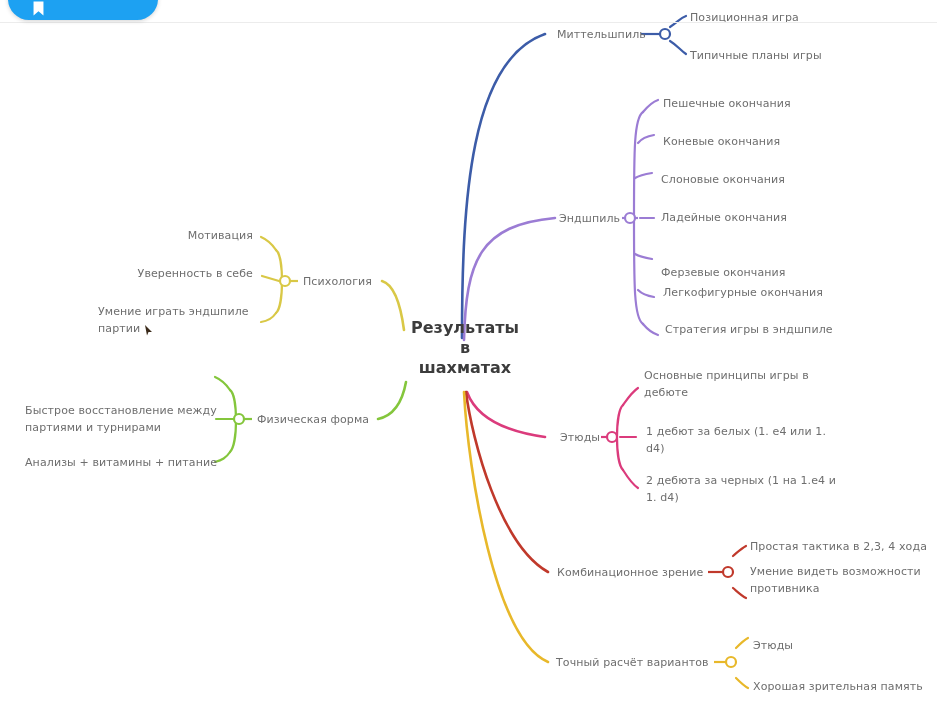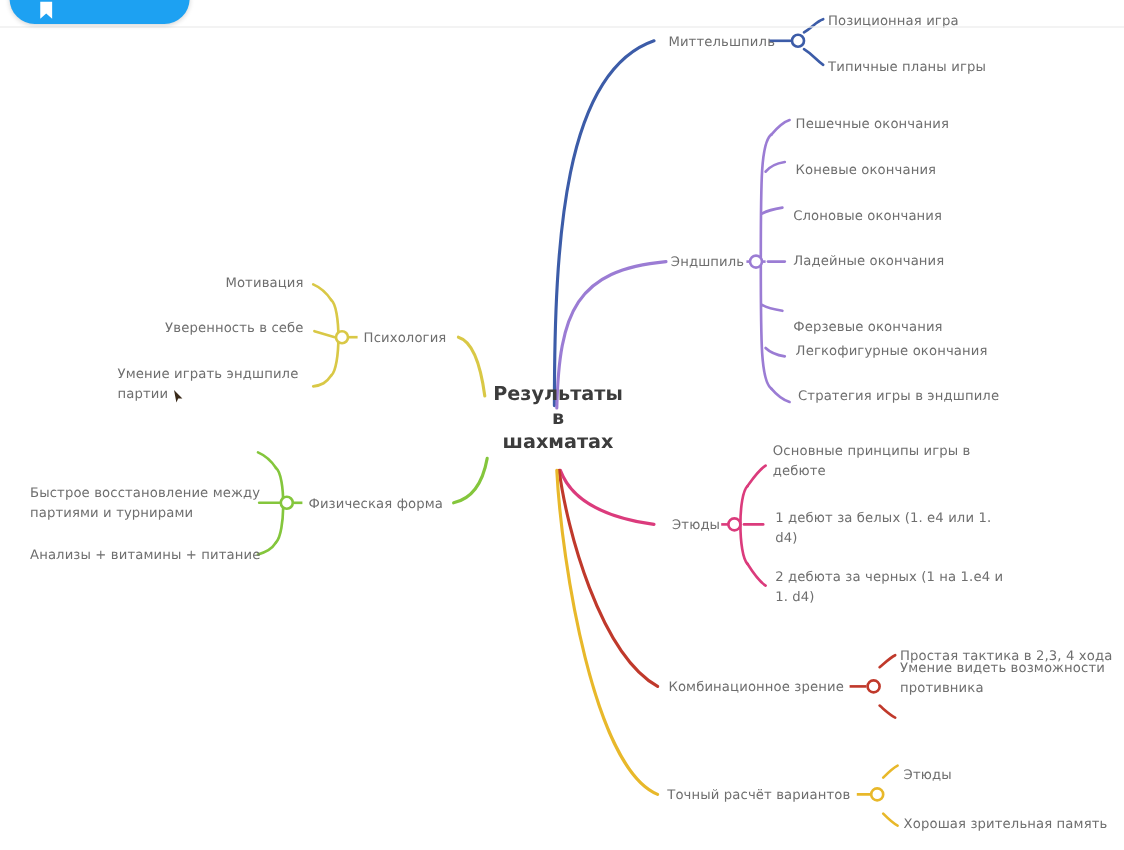--- a/index.html
+++ b/index.html
@@ -177,21 +177,21 @@
   <div class="node-label" style="left:560px; top:429px;">Этюды</div>
   <div class="node-label" style="left:644px; top:367px; width:200px;">Основные принципы игры в
 дебюте</div>
   <div class="node-label" style="left:646px; top:423px; width:200px;">1 дебют за белых (1. e4 или 1.
 d4)</div>
   <div class="node-label" style="left:646px; top:472px; width:205px;">2 дебюта за черных (1 на 1.e4 и
 1. d4)</div>
 
   <div class="node-label" style="left:557px; top:564px;">Комбинационное зрение</div>
   <div class="node-label" style="left:750px; top:538px;">Простая тактика в 2,3, 4 хода</div>
-  <div class="node-label" style="left:750px; top:548px; width:185px;">Умение видеть возможности
+  <div class="node-label" style="left:750px; top:563px; width:185px;">Умение видеть возможности
 противника</div>
 
   <div class="node-label" style="left:556px; top:654px;text-align:center;">Точный расчёт вариантов</div>
   <div class="node-label" style="left:753px; top:637px;">Этюды</div>
   <div class="node-label" style="left:753px; top:678px;">Хорошая зрительная память</div>
 
   <div class="node-label" style="left:303px; top:273px;">Психология</div>
   <div class="node-label anchor-right" style="left:70px; top:227px; width:183px;">Мотивация</div>
   <div class="node-label anchor-right" style="left:60px; top:265px; width:193px;">Уверенность в себе</div>
   <div class="node-label" style="left:98px; top:303px; width:165px;">Умение играть эндшпиле

